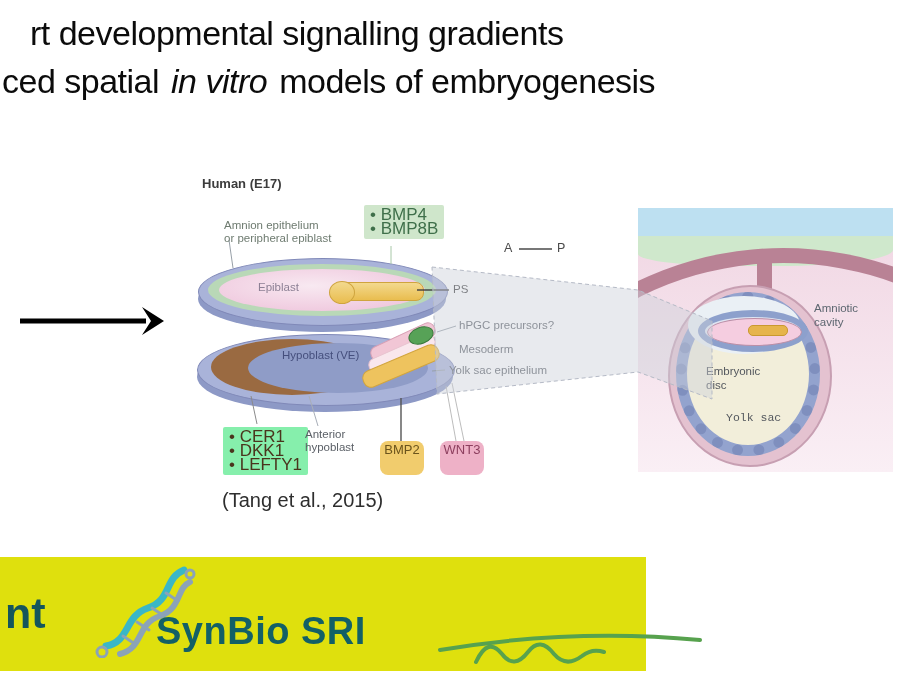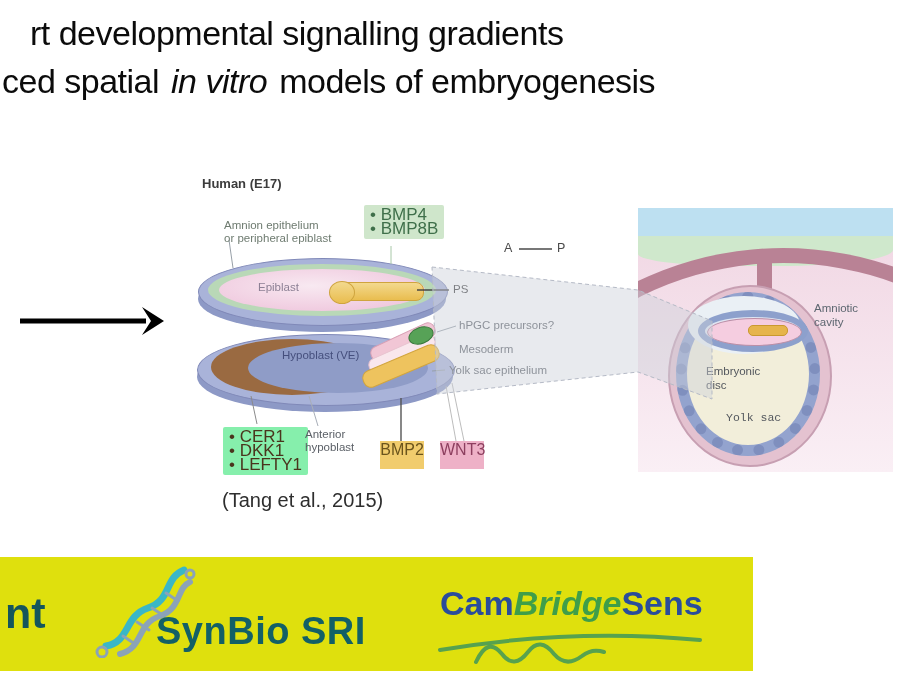--- a/index.html
+++ b/index.html
@@ -4,21 +4,21 @@
 <style>
   html,body{margin:0;padding:0;background:#fff;}
   #canvas{position:relative;width:899px;height:675px;background:#ffffff;overflow:hidden;
           font-family:"Liberation Sans",sans-serif;}
   .abs{position:absolute;}
   .ellipse{border-radius:50%;}
   .lbl{font-size:11.5px;line-height:13px;color:#5a5f66;}
   .title-line{font-size:34px;color:#0b0b0b;white-space:nowrap;letter-spacing:-0.5px;}
   .title-line i{margin:0 12px;}
   .boxlist{font-size:17px;line-height:14px;border-radius:2px;padding:3px 6px;white-space:nowrap;}
-  .sigbox{font-size:16px;height:28px;line-height:18px;text-align:center;border-radius:0;}
+  .sigbox{font-size:13px;height:34px;line-height:18px;text-align:center;border-radius:8px;}
   .panel-lbl{font-size:11.5px;line-height:14px;color:#5d6670;}
   svg{display:block;}
 </style>
 </head>
 <body>
 
 <div id="canvas">
 
   <div class="abs title-line" style="left:30px;top:14px;">rt developmental signalling gradients</div>
   <div class="abs title-line" style="left:2px;top:62px;">
@@ -115,38 +115,35 @@
       <div>Embryonic</div>
       <div>disc</div>
     </div>
     <div class="abs panel-lbl" style="left:88px;top:203px;color:#54585e;font-family:Liberation Mono, monospace;">Yolk sac</div>
   </div>
 
   <svg class="abs" style="left:0;top:0;pointer-events:none;" width="899" height="675" viewBox="0 0 899 675">
     <polygon points="432,267 638,290 712,321 712,399 638,372 437,394" fill="rgba(203,208,218,0.45)" stroke="#b5bac6" stroke-width="1" stroke-dasharray="4,3"></polygon>
   </svg>
 
-  <div class="abs" style="left:0;top:557px;width:753px;height:114px;background:#dfe00d;">
+  <div class="abs" style="left:0;top:557px;width:646px;height:114px;background:#dfe00d;">
     <div class="abs" style="left:5px;top:32px;font-size:43px;font-weight:bold;color:#14555c;">nt</div>
     <svg class="abs" style="left:90px;top:3px;" width="110" height="98" viewBox="0 0 110 98">
       <g fill="none" stroke-linecap="round">
         <path d="M16,86 C40,82 34,56 58,48 C82,40 74,18 94,10" stroke="#3ab7c6" stroke-width="7"></path>
         <path d="M30,94 C54,88 46,64 70,56 C92,48 86,28 100,22" stroke="#8ba3b8" stroke-width="6"></path>
         <line x1="33" y1="76" x2="45" y2="84" stroke="#8ba3b8" stroke-width="3"></line>
         <line x1="47" y1="62" x2="59" y2="70" stroke="#8ba3b8" stroke-width="3"></line>
         <line x1="62" y1="48" x2="74" y2="56" stroke="#8ba3b8" stroke-width="3"></line>
         <line x1="76" y1="33" x2="88" y2="41" stroke="#8ba3b8" stroke-width="3"></line>
         <circle cx="12" cy="92" r="5" stroke="#8ba3b8" stroke-width="3"></circle>
         <circle cx="100" cy="14" r="4" stroke="#8ba3b8" stroke-width="3"></circle>
       </g>
     </svg>
     <div class="abs" style="left:156px;top:45px;font-size:38px;font-weight:bold;color:#136066;letter-spacing:0.5px;margin-top:8px;">SynBio SRI</div>
-    <div class="abs" style="left:440px;top:27px;font-size:34px;font-weight:bold;white-space:nowrap;">
-      <span style="color:#2a4d9b;">Cam</span><span style="color:#3f9e49;font-style:italic;">Bridge</span><span style="color:#2a4d9b;">Sens</span>
-    </div>
     <svg class="abs" style="left:436px;top:65px;" width="270" height="48" viewBox="0 0 270 48">
       <g fill="none" stroke="#57a24e" stroke-width="4" stroke-linecap="round">
         <path d="M4,28 Q135,6 264,18"></path>
         <path d="M40,40 Q52,14 66,32 Q78,48 92,30 Q104,14 118,32 Q130,46 146,34 Q156,26 168,30"></path>
       </g>
     </svg>
   </div>
 
 </div>
 

